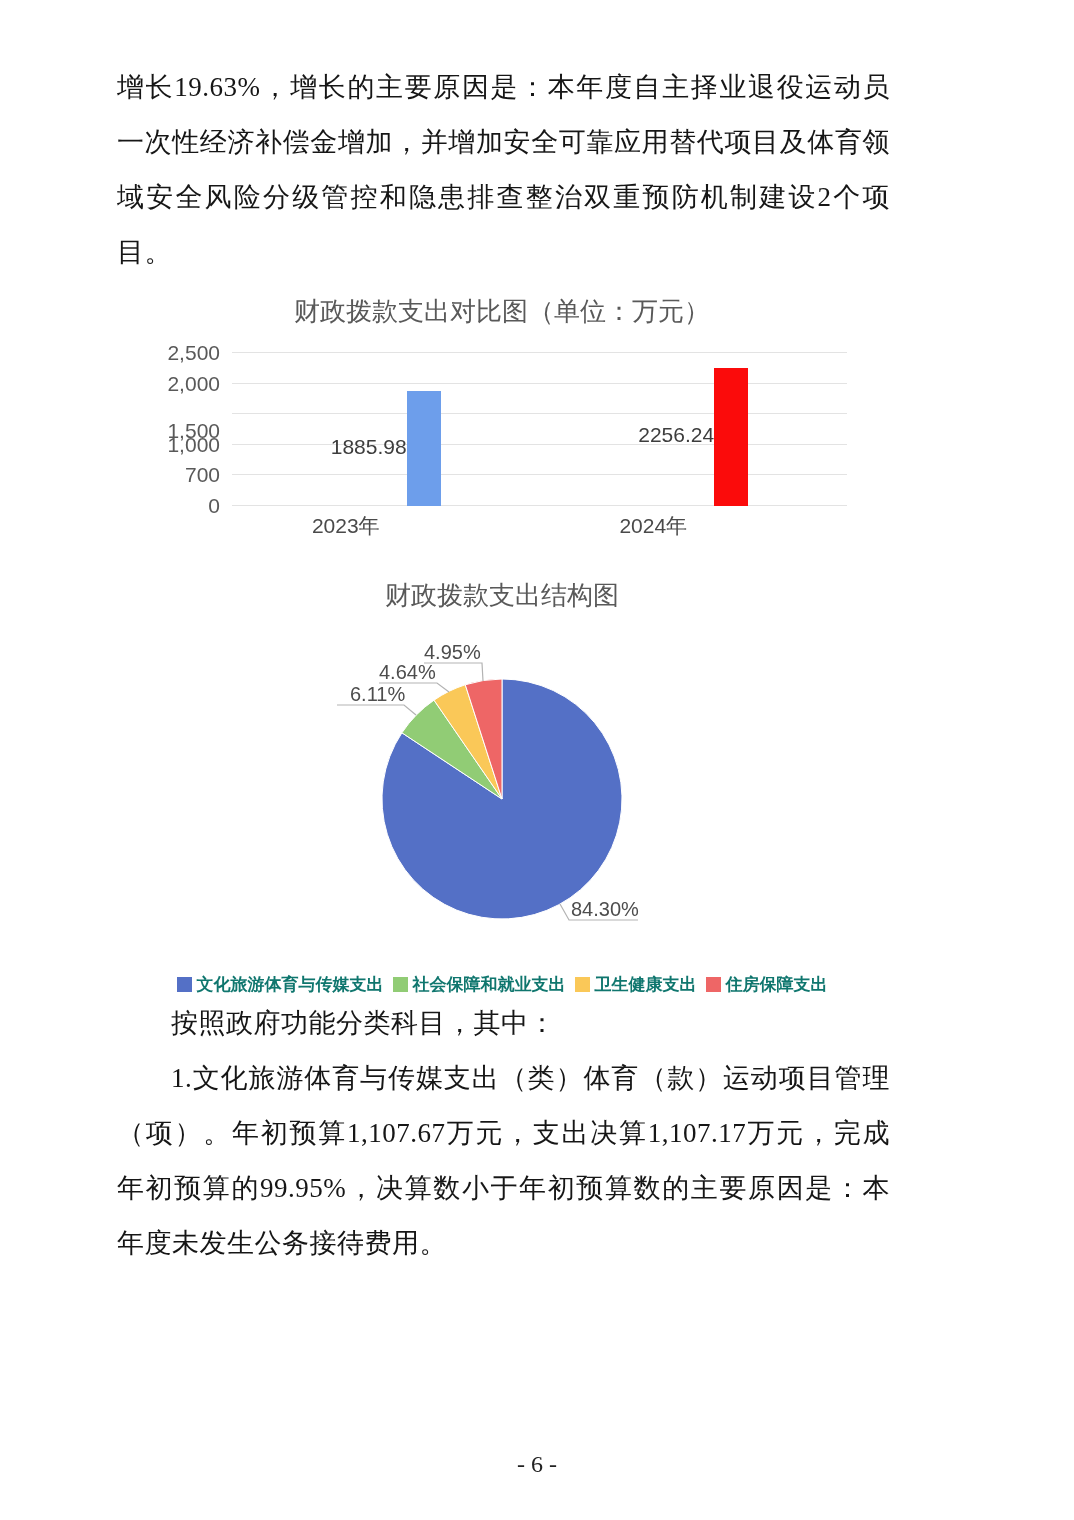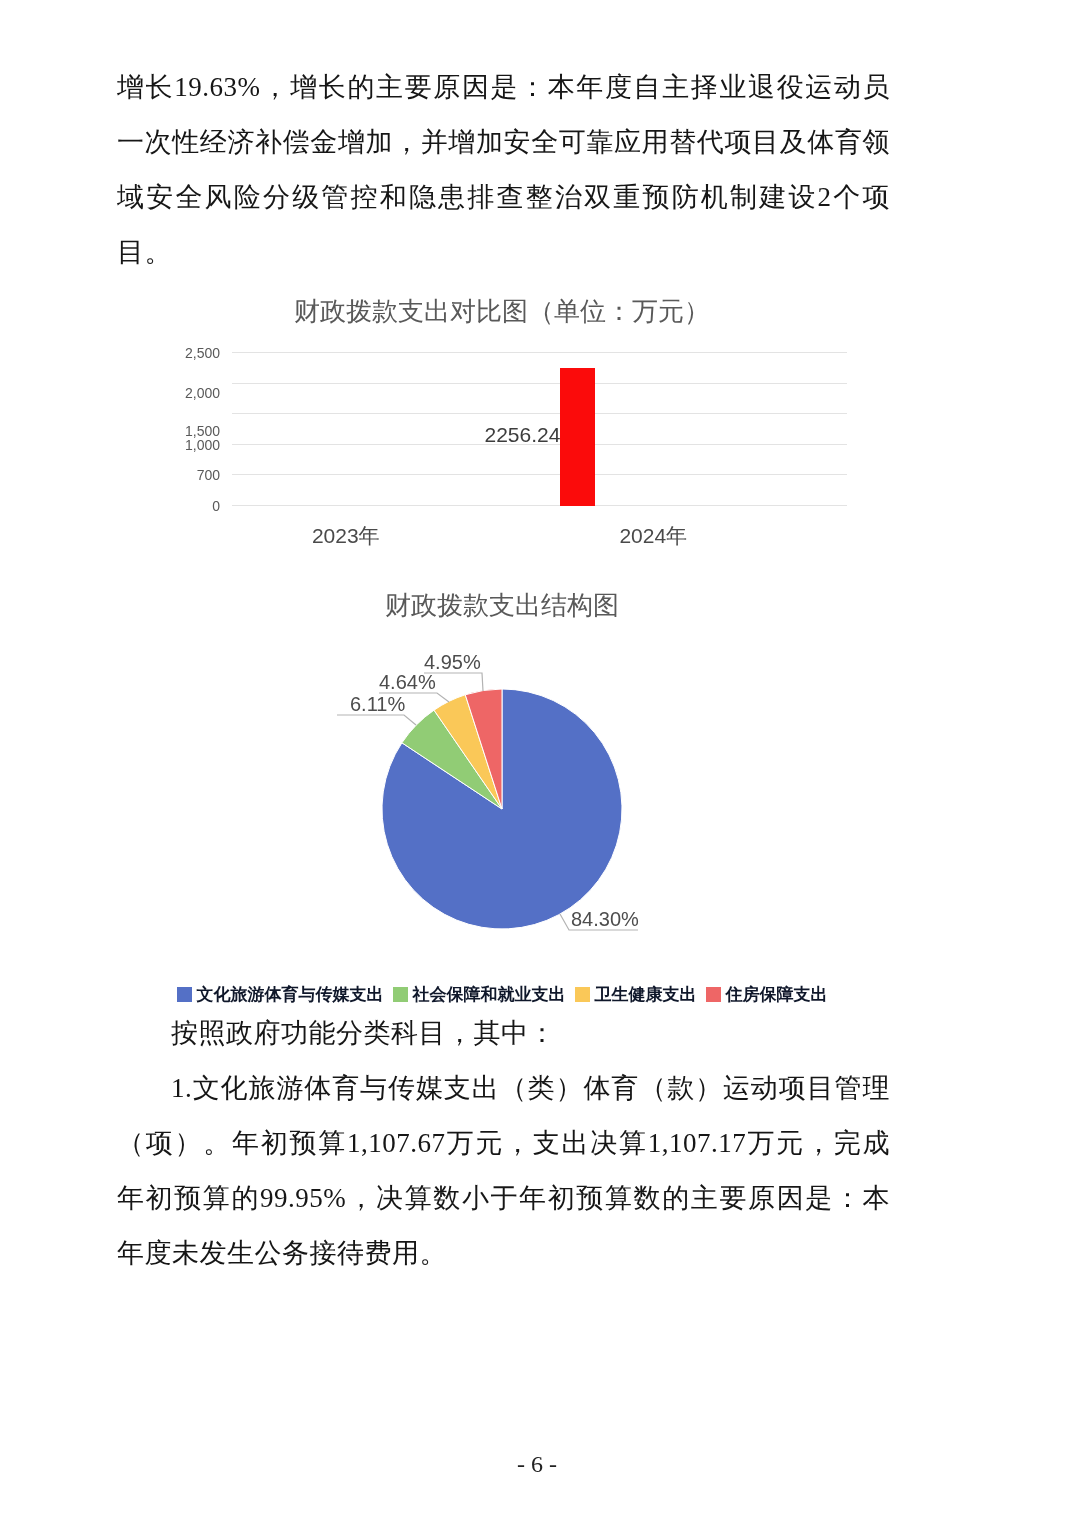--- a/index.html
+++ b/index.html
@@ -47,21 +47,21 @@
     position:relative;
     width:75px;
     height:153px;
     flex:0 0 75px;
   }
   .bar-ytick{
     position:absolute;
     right:12px;
     transform:translateY(50%);
     font-family:"Liberation Sans","DejaVu Sans",sans-serif;
-    font-size:14px;
+    font-size:21px;
     color:#595959;
     white-space:nowrap;
   }
   .bar-plot{
     position:relative;
     width:615px;
     height:153px;
     flex:0 0 615px;
   }
   .gridline{
@@ -83,21 +83,21 @@
     font-family:"Liberation Sans","DejaVu Sans",sans-serif;
     font-size:21px;color:#3d3d3d;
     margin-bottom:3px;
     white-space:nowrap;
   }
   .bar-rect{ width:108px; }
   .bar-xlabels{
     display:flex;justify-content:space-around;
     width:615px;margin-left:75px;
     margin-right:auto;
-    margin-top:16px;
+    margin-top:6px;
   }
   .bar-xlabel{
     font-family:"Liberation Sans","DejaVu Sans",sans-serif;
     font-size:21px;color:#4a4a4a;
     width:110px;text-align:center;
   }
 
   
   .pie-section{ margin-top:38px; }
   .pie-svg{ display:block; margin:4px auto 0 auto; }
@@ -109,21 +109,21 @@
   .leader{ fill:none; stroke:#b3b3b3; stroke-width:1.2; }
   .pie-legend{
     margin-top:24px;
     display:flex;
     justify-content:center;
     align-items:center;
     column-gap:9px;
     font-family:"Liberation Sans","DejaVu Sans",sans-serif;
     font-size:17px;
     font-weight:600;
-    color:#0f172a;
+    color:#0f766e;
     white-space:nowrap;
   }
   .legend-item{ display:flex;align-items:center;gap:5px; }
   .legend-swatch{ width:15px;height:15px;display:inline-block; }
 
   
   .after-charts{ margin-top:46px; }
 
   
   .page-number{
@@ -144,33 +144,37 @@
   <p class="body-text">增长19.63%，增长的主要原因是：本年度自主择业退役运动员一次性经济补偿金增加，并增加安全可靠应用替代项目及体育领域安全风险分级管控和隐患排查整治双重预防机制建设2个项目。</p>
 
   <section class="chart-section bar-section">
     <div class="chart-title">财政拨款支出对比图（单位：万元）</div>
     <div class="bar-body">
       <div class="bar-yaxis" id="bar-yaxis">
           <div class="bar-ytick" style="bottom: 0px;">0</div>
           <div class="bar-ytick" style="bottom: 30.6px;">700</div>
           <div class="bar-ytick" style="bottom: 61.2px;">1,000</div>
           <div class="bar-ytick" style="bottom: 75px;">1,500</div>
-          <div class="bar-ytick" style="bottom: 113px;">2,000</div>
+          <div class="bar-ytick" style="bottom: 122px;">2,000</div>
           <div class="bar-ytick" style="bottom: 153px;">2,500</div>
         </div>
       <div class="bar-plot">
         <div id="bar-grid">
             <div class="gridline" style="bottom: 0px;"></div>
             <div class="gridline" style="bottom: 30.6px;"></div>
             <div class="gridline" style="bottom: 61.2px;"></div>
             <div class="gridline" style="bottom: 91.8px;"></div>
             <div class="gridline" style="bottom: 122.4px;"></div>
             <div class="gridline" style="bottom: 153px;"></div>
           </div>
         <div class="bar-cols" id="bar-cols">
+            <div class="bar-col">
+              <div class="bar-value">1885.98</div>
+              <div class="bar-rect" style="height: 115.422px; background: rgb(109, 158, 235);"></div>
+            </div>
             <div class="bar-col">
               <div class="bar-value">2256.24</div>
               <div class="bar-rect" style="height: 138.082px; background: rgb(251, 11, 11);"></div>
             </div>
           </div>
       </div>
     </div>
     <div class="bar-xlabels" id="bar-xlabels">
         <div class="bar-xlabel">2023年</div>
         <div class="bar-xlabel">2024年</div>

